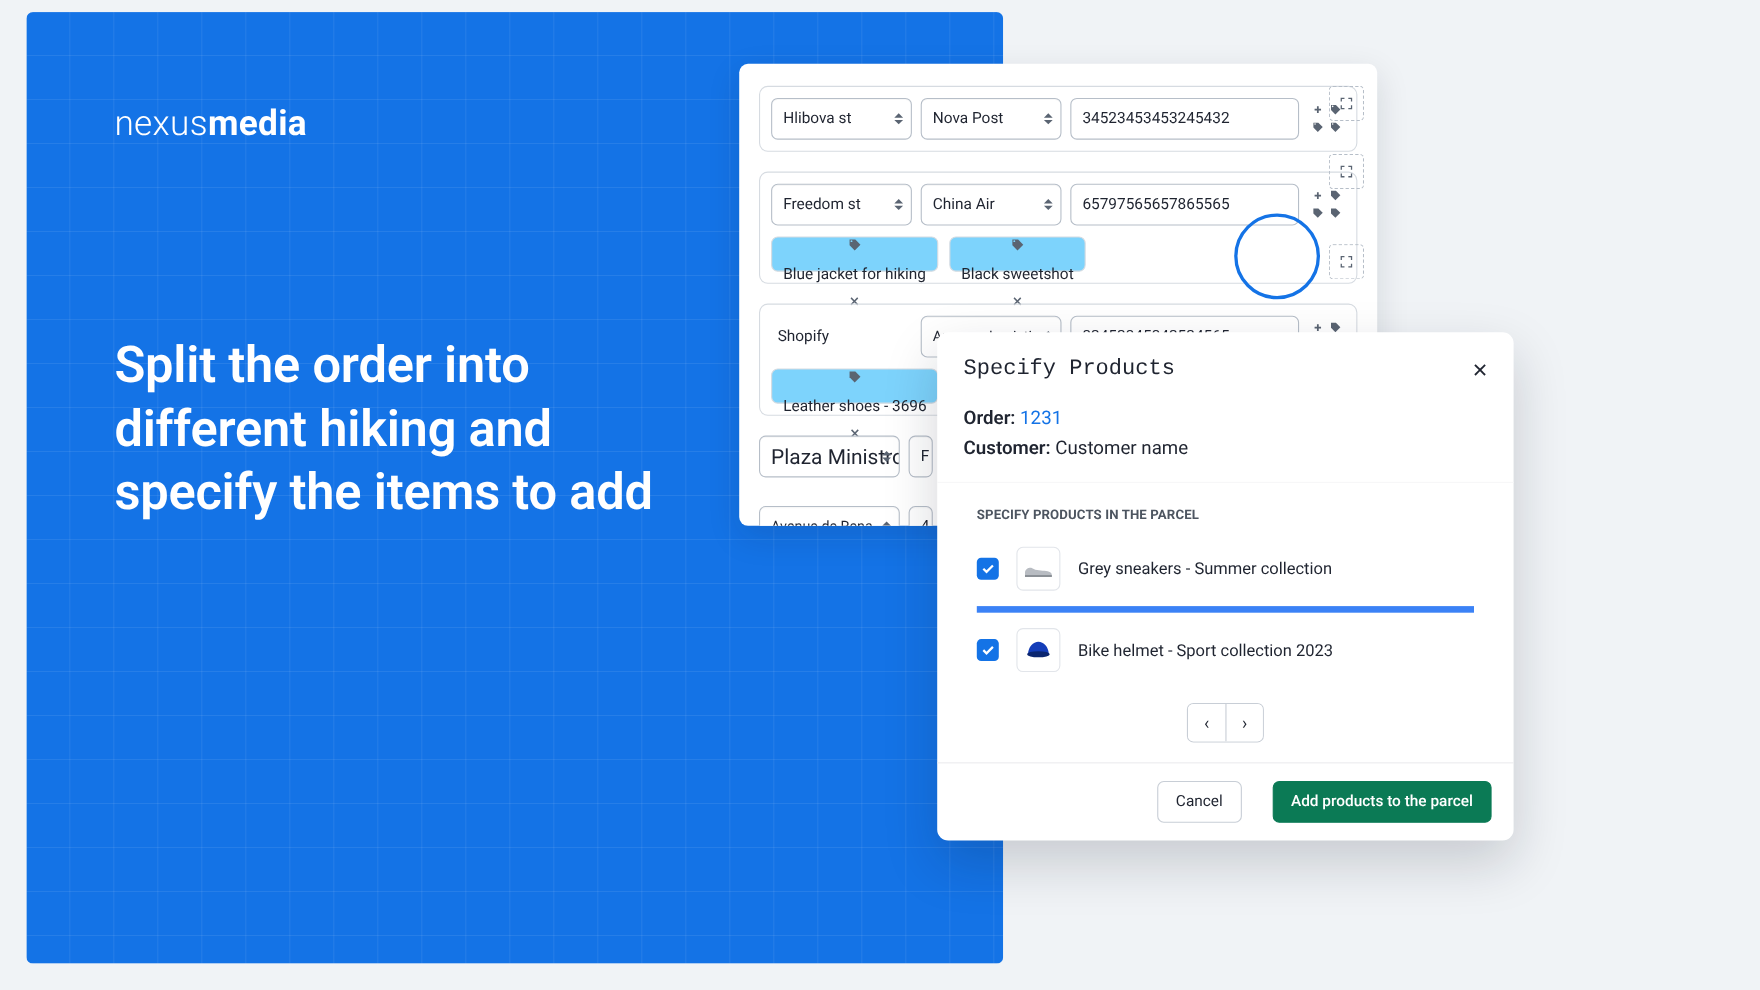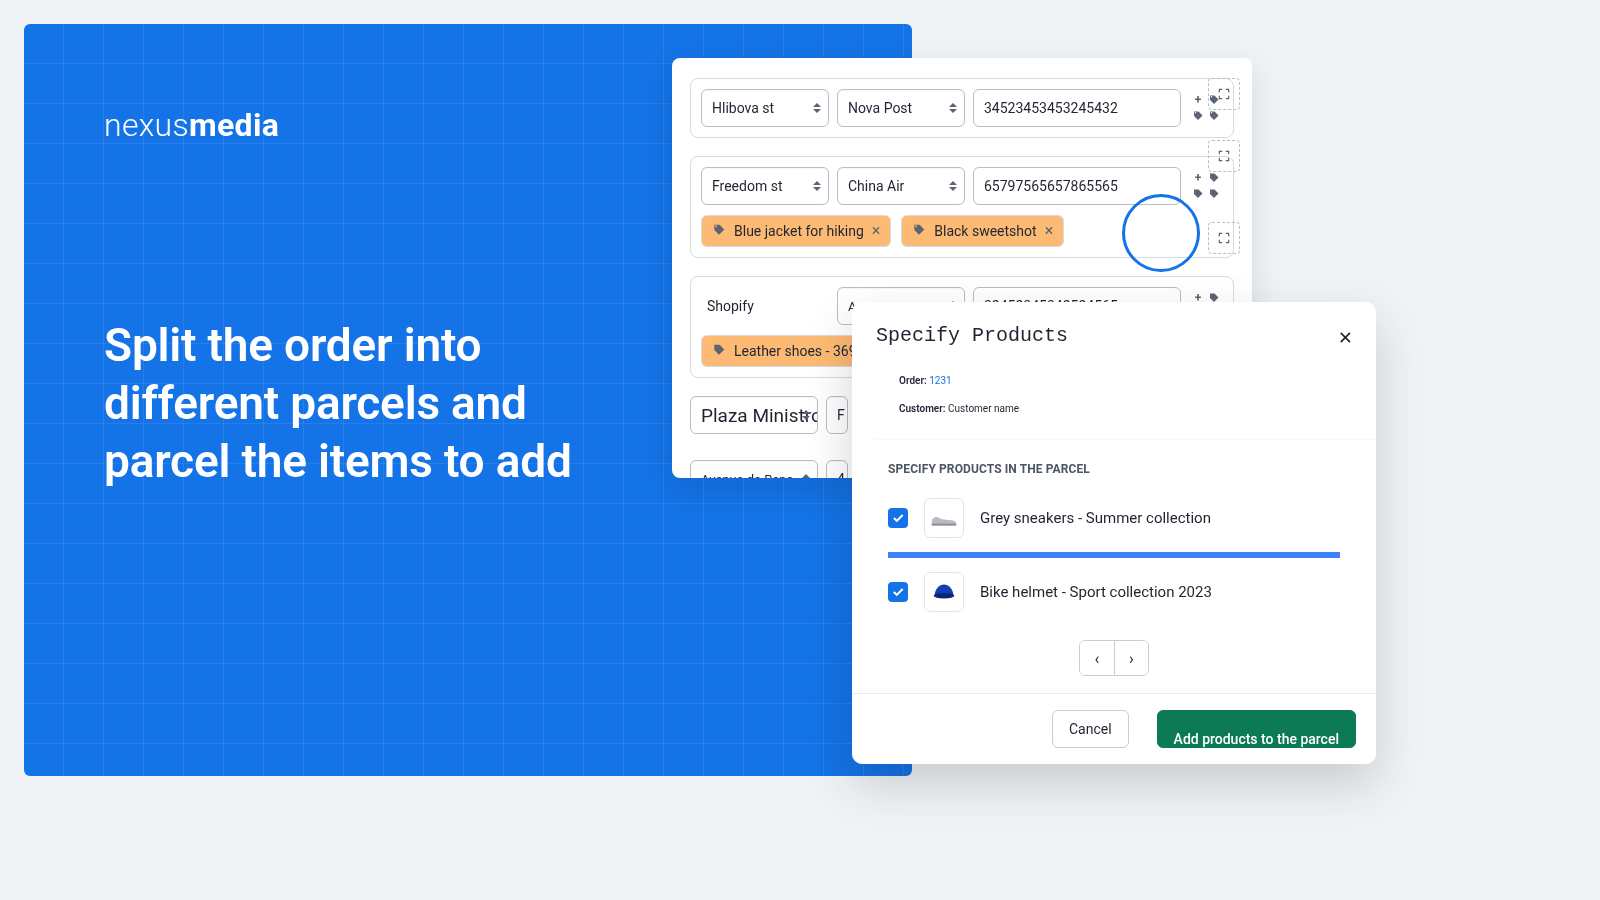--- a/index.html
+++ b/index.html
@@ -3,22 +3,22 @@
 <meta charset="utf-8">
 <style>
   * { box-sizing: border-box; margin: 0; padding: 0; }
   html, body { width: 1600px; height: 900px; font-family: -apple-system, BlinkMacSystemFont, "Segoe UI", Roboto, "Helvetica Neue", Arial, sans-serif; background: #f0f3f6; overflow: hidden; }
 
   .stage { position: relative; width: 1600px; height: 900px; }
 
   
   .hero {
     position: absolute;
-    left: 24px; top: 24px;
-    width: 888px; height: 752px;
+    left: 24px; top: 11px;
+    width: 888px; height: 865px;
     background: #1473e6;
     background-image:
       linear-gradient(rgba(255,255,255,0.08) 1px, transparent 1px),
       linear-gradient(90deg, rgba(255,255,255,0.08) 1px, transparent 1px);
     background-size: 40px 40px;
     background-position: -1px -1px;
     border-radius: 6px;
     color: #fff;
     padding-left: 12px;
   }
@@ -89,21 +89,21 @@
   }
   
   .opt-abs { position:absolute; }
 
   .tag-row { display:flex; gap:10px; margin-top: 10px; flex-wrap: wrap; }
   .tag {
     display:flex; align-items:center; gap:8px;
     height: 32px;
     border: 1px solid #d6dbe1; border-radius: 6px;
     padding: 0 10px;
-    font-size: 14px; color:#1f2430; background:#fdba74;
+    font-size: 14px; color:#1f2430; background:#7dd3fc;flex-direction:column;
   }
   .tag svg { width: 14px; height: 14px; }
   .tag .tag-x { cursor: pointer; font-size: 16px; color:#5a6472; line-height:1; }
 
   .shopify-label { height:38px; display:flex; align-items:center; padding-left:6px; font-size:14px; color:#1f2430; width:128px; }
 
   
   .ring {
     position:absolute;
     width: 78px; height: 78px;
@@ -118,53 +118,53 @@
     left: 852px; top: 302px;
     width: 524px; height: 462px;
     background:#fff;
     border-radius: 10px;
     box-shadow: 0 20px 48px rgba(16,24,40,0.18);
     display:flex; flex-direction:column;
   }
   .modal-header { display:flex; align-items:flex-start; justify-content:space-between; padding: 22px 24px 10px 24px; font-family: Liberation Mono, monospace; }
   .modal-title { font-size: 20px; font-weight: 500; color:#1f2430; }
   .close-x { font-size: 22px; cursor:pointer; color:#1f2430; }
-  .modal-meta { padding: 6px 24px 16px 24px; border-bottom: 1px solid #f7f7f8; font-size: 10px; color:#1f2430; line-height: 28px; margin-left: 23px; }
+  .modal-meta { padding: 6px 24px 16px 24px; border-bottom: 1px solid #f7f7f8; font-size: 17px; color:#1f2430; line-height: 28px; }
   .modal-meta b { font-weight:600; }
   .order-link { color:#1473e6; }
   .section-label { padding: 22px 36px 8px 36px; font-size: 12px; font-weight:700; color:#4d5560; letter-spacing:.1px; }
   .prod-list { padding: 0 36px; }
   .prod-row { display:flex; align-items:center; gap:16px; padding: 14px 0; border-bottom: 6px solid #3b82f6; }
   .prod-row:last-child { border-bottom: none; }
   .chk { width:20px; height:20px; border-radius:4px; background:#1473e6; display:flex; align-items:center; justify-content:center; color:#fff; flex-shrink:0;}
   .chk svg { width:14px; height:14px; }
   .thumb { width:40px; height:40px; border:1px solid #e2e5ea; border-radius:6px; display:flex; align-items:center; justify-content:center; background:#fff; flex-shrink:0; }
   .thumb svg { width:30px; height:30px; }
   .prod-name { font-size: 15px; color:#1f2430; }
   .pager { display:flex; justify-content:center; padding: 14px 0 0 0; }
   .pager-box { display:flex; border:1px solid #c8ced6; border-radius:6px; overflow:hidden; }
   .pager-btn { width: 34px; height: 34px; display:flex; align-items:center; justify-content:center; background:#fff; font-size: 16px; color:#1f2430; }
   .pager-btn + .pager-btn { border-left:1px solid #c8ced6; }
   .modal-footer { margin-top:auto; display:flex; justify-content:flex-end; gap:12px; padding: 16px 20px; border-top:1px solid #ececee; }
   .btn { height: 38px; padding: 0 16px; border-radius:6px; font-size:14px; display:flex; align-items:center; cursor:pointer;margin-left:16px; }
   .btn-secondary { background:#fff; border:1px solid #c8ced6; color:#1f2430; }
-  .btn-primary { background:#0b7a55; color:#fff; border:1px solid #0b7a55; font-weight:500;align-items:flex-end; }
+  .btn-primary { background:#0b7a55; color:#fff; border:1px solid #0b7a55; font-weight:500; }
 
   .cut { overflow:hidden; }
 </style>
 </head>
 <body>
 
 <div class="stage">
 
   <div class="hero">
     <div class="brand">
       <span>nexus</span><b>media</b>
     </div>
-    <div class="hero-headline">Split the order into different parcels and parcel the items to add</div>
+    <div class="hero-headline">Split the order into different hiking and specify the items to add</div>
   </div>
 
   <div class="parcels-card cut">
 
     <div class="parcel-block">
       <div class="parcel-row">
         <div class="sel" style="width:128px">
             <span>Hlibova st</span>
             <span class="ud"></span>
           </div>

